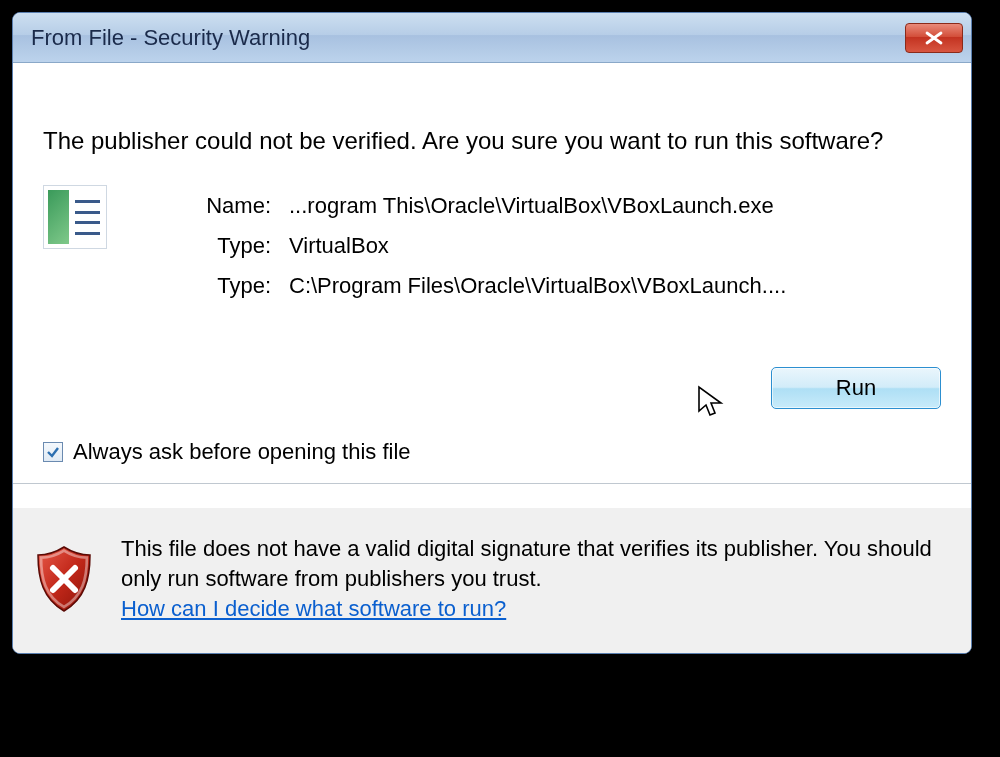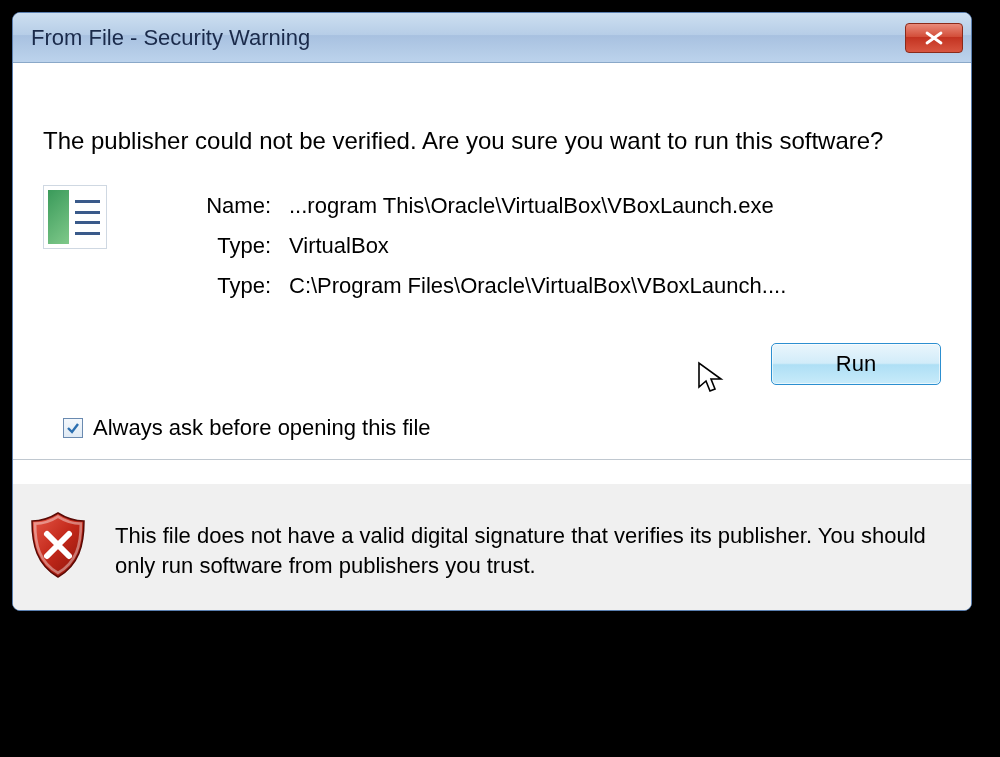--- a/index.html
+++ b/index.html
@@ -113,21 +113,21 @@
       white-space: nowrap;
       width: 140px;
     }
     .info-table td.value.bold {
       font-weight: bold;
     }
     .button-row {
       display: flex;
       justify-content: flex-end;
       gap: 18px;
-      margin-top: 36px;
+      margin-top: 60px;
       margin-bottom: 30px;
       position: relative;
     }
     .btn {
       width: 170px;
       height: 42px;
       font-size: 22px;
       color: #000;
       border-radius: 5px;
       cursor: pointer;
@@ -148,21 +148,20 @@
       position: absolute;
       left: 654px;
       top: 18px;
       pointer-events: none;
     }
     .checkbox-row {
       display: flex;
       align-items: center;
       font-size: 22px;
       color: #000;
-      margin-left: 20px;
     }
     .checkbox {
       width: 20px;
       height: 20px;
       border: 1px solid #6a8ab0;
       background: linear-gradient(to bottom, #f4f8fc, #e0eaf4);
       margin-right: 10px;
       display: flex;
       align-items: center;
       justify-content: center;
@@ -170,23 +169,23 @@
       font-size: 16px;
       font-weight: bold;
     }
     .divider {
       border: none;
       border-top: 1px solid #c0c8d0;
       margin: 18px -30px 0 -30px;
     }
     .footer {
       background: #f0f0f0;
-      padding: 26px 30px 30px 14px;
-      display: flex;
-      align-items: flex-end;
+      padding: 26px 30px 30px 20px;
+      display: flex;
+      align-items: center;
     }
     .shield {
       width: 62px;
       height: 70px;
       flex-shrink: 0;
       margin-right: 26px;
     }
     .footer-text {
       font-size: 22px;
       color: #000;
@@ -272,15 +271,16 @@
           <stop offset="100%" stop-color="#8a1208"></stop>
         </linearGradient>
       </defs>
       <path d="M31 3 C20 10 10 11 5 11 C5 35 10 55 31 67 C52 55 57 35 57 11 C52 11 42 10 31 3 Z" fill="url(#sg)" stroke="#5a0a05" stroke-width="1.5"></path>
       <path d="M31 3 C20 10 10 11 5 11 C5 35 10 55 31 67 C52 55 57 35 57 11 C52 11 42 10 31 3 Z" fill="none" stroke="rgba(255,255,255,0.4)" stroke-width="3" transform="scale(0.88) translate(4.2,4.5)"></path>
       <path d="M20 24 L42 46 M42 24 L20 46" stroke="#fff" stroke-width="6" stroke-linecap="round"></path>
     </svg>
     <div class="footer-text">
       <span>This file does not have a valid digital signature that verifies its publisher.  You should only run software from publishers you trust.</span>
       <br>
+      <span class="footer-link">How can I decide what software to run?</span>
     </div>
   </div>
 </div>
 
 </body></html>

